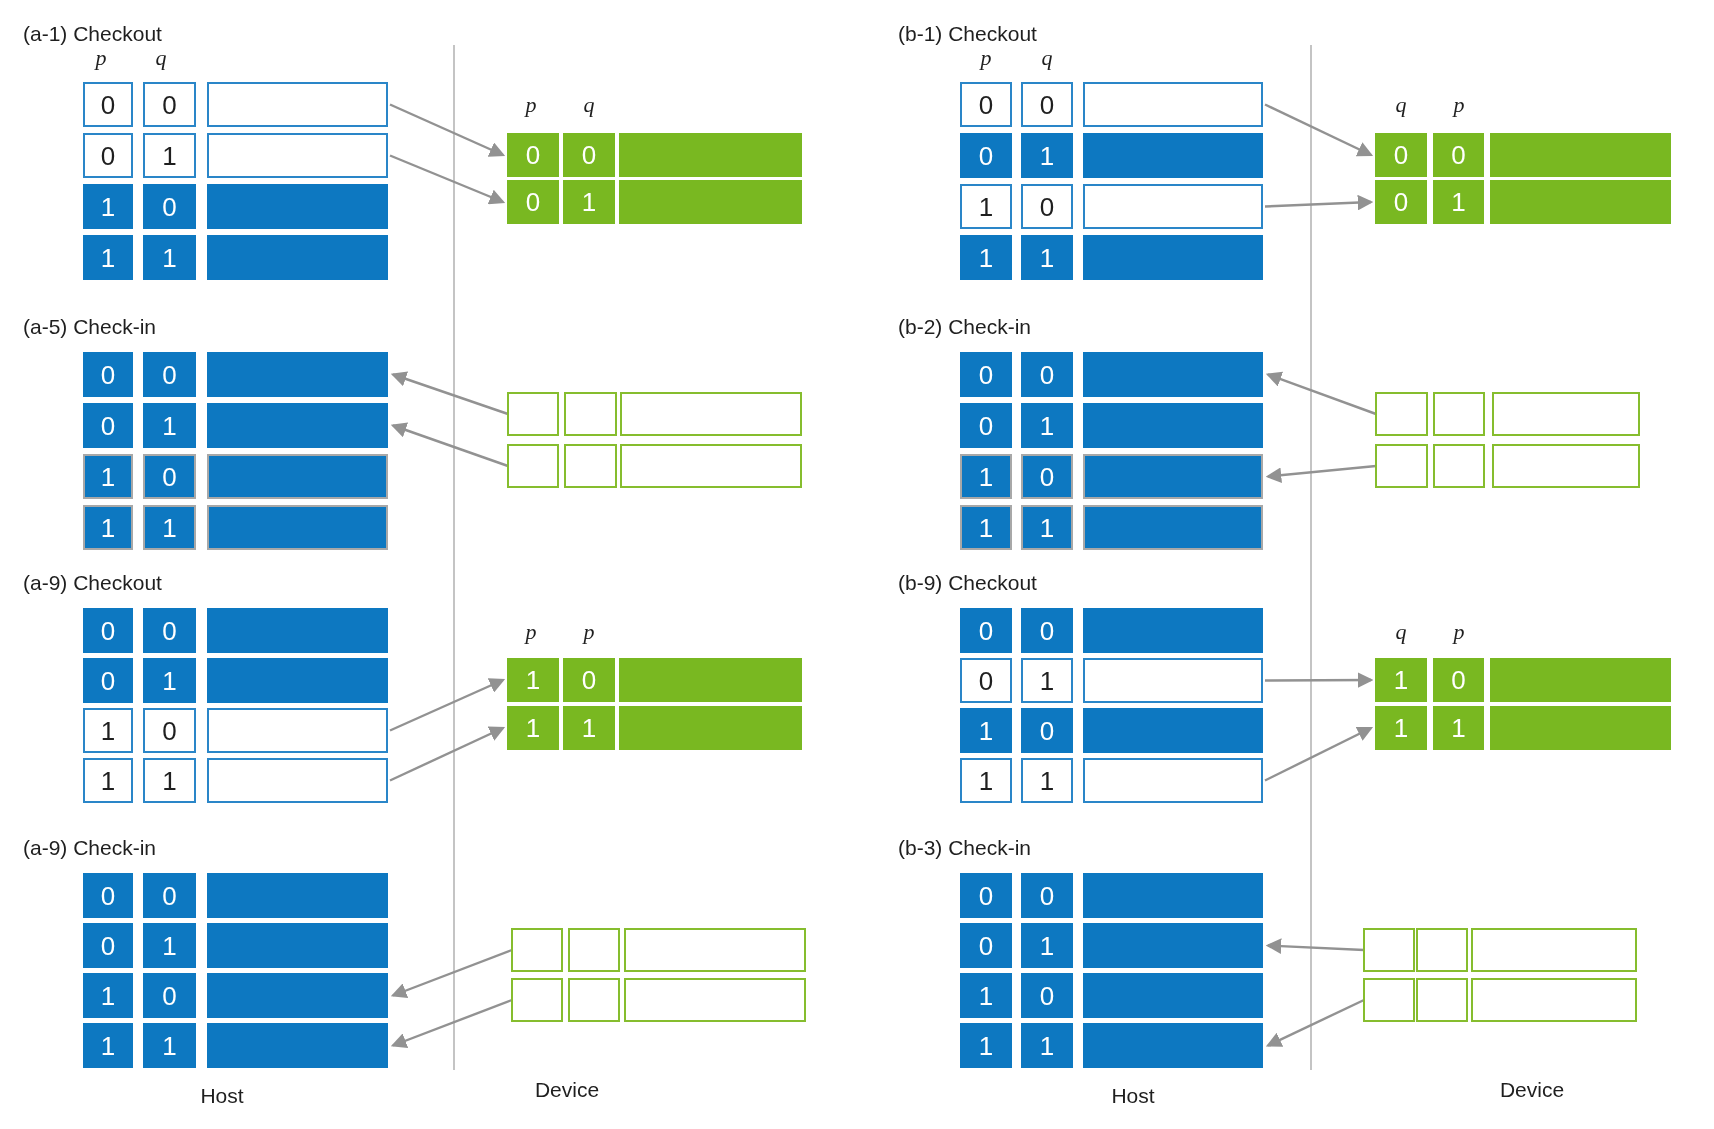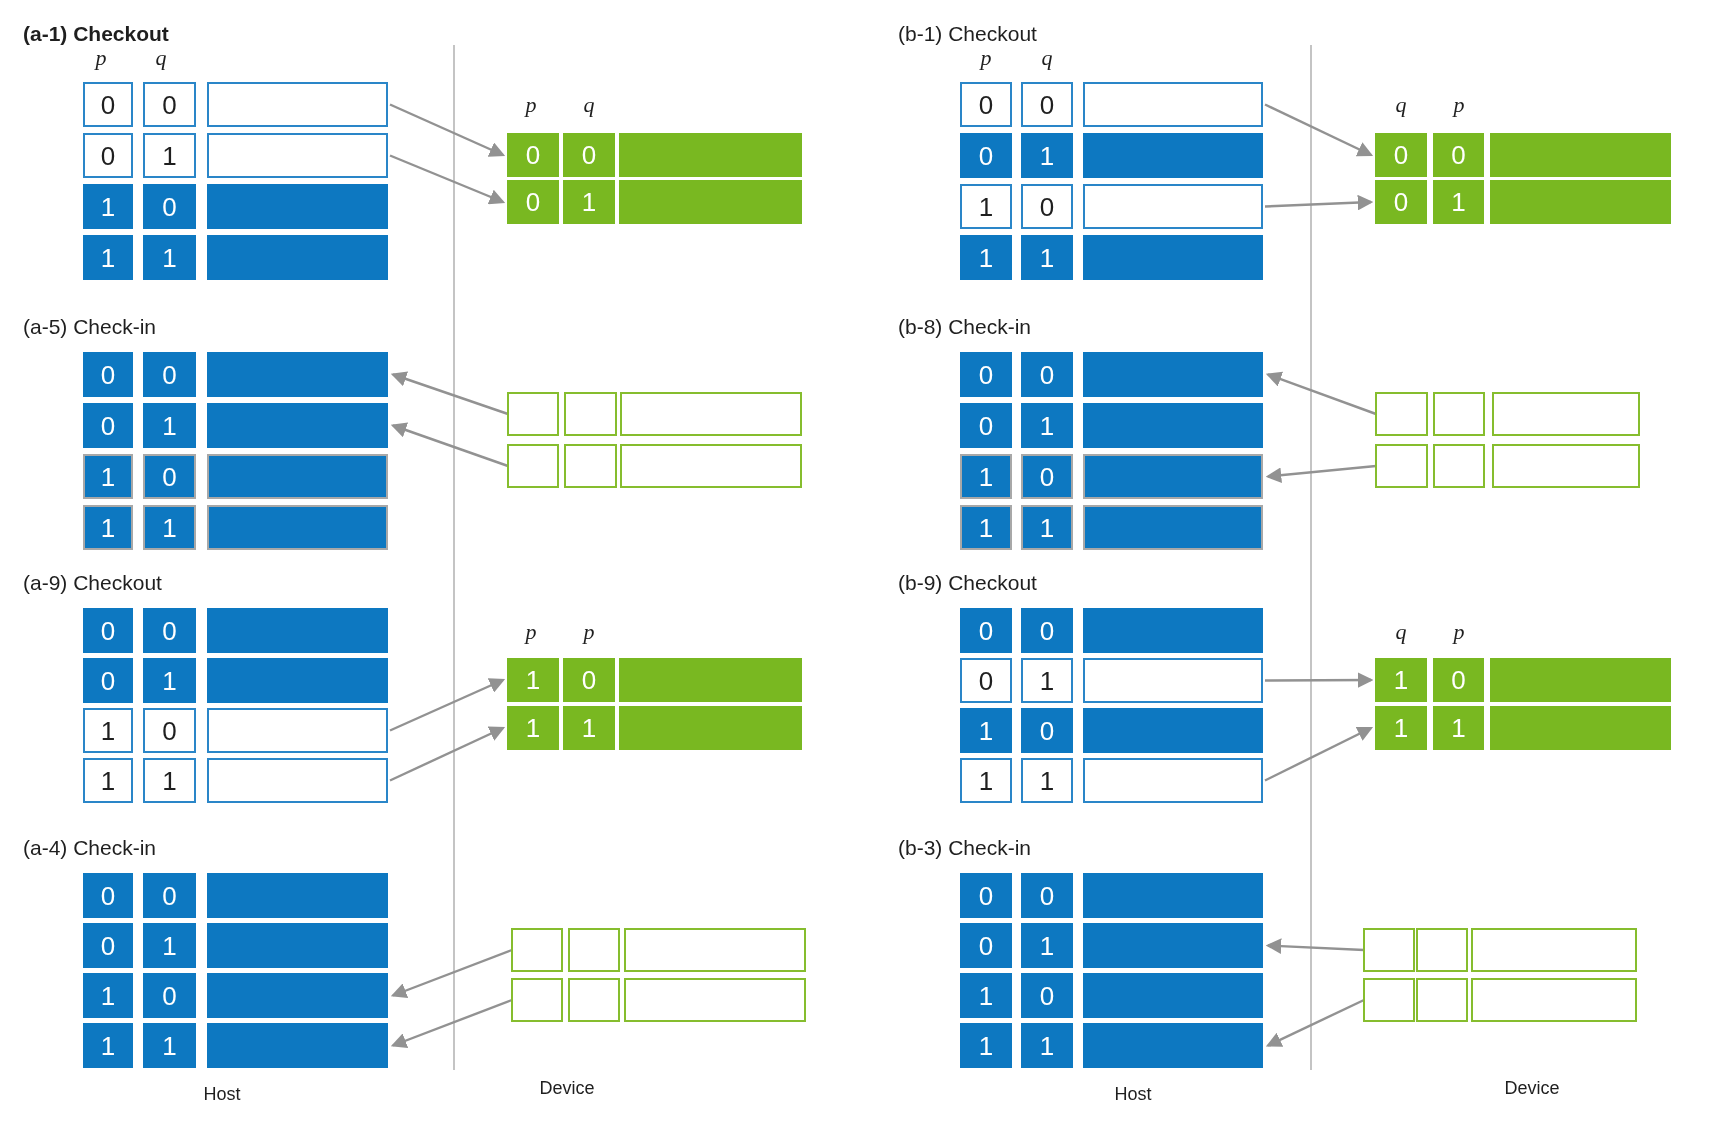--- a/index.html
+++ b/index.html
@@ -18,21 +18,21 @@
     position:absolute; box-sizing:border-box; display:flex;
     align-items:center; justify-content:center;
     font-size:26px; line-height:1;
   }
   .cell.out   { background:#ffffff; border:2px solid var(--c-outline-blue); color:#1f1f1f; }
   .cell.res   { background:var(--c-blue); color:#ffffff; border:none; }
   .cell.grayb { background:var(--c-blue); color:#ffffff; border:2px solid var(--c-stale); }
   .cell.green { background:var(--c-green); color:#ffffff; border:none; }
   .cell.empty { background:#ffffff; border:2px solid var(--c-green-outline); }
   .bottom-label {
-    position:absolute; font-size:18px; color:#1f1f1f; transform:translateX(-50%);
+    position:absolute; font-size:21px; color:#1f1f1f; transform:translateX(-50%);
     white-space:nowrap;
   }
   #overlay { position:absolute; left:0; top:0; pointer-events:none; }
 </style>
 </head>
 <body>
 
 <div id="canvas">
   <svg id="overlay" width="1714" height="1129" viewBox="0 0 1714 1129">
     <defs>
@@ -59,21 +59,21 @@
         <line x1="1376" y1="466" x2="1268" y2="476.5" stroke="#929292" stroke-width="2.4" marker-end="url(#arrowhead)"></line>
         <line x1="1265" y1="680.5" x2="1371" y2="680" stroke="#929292" stroke-width="2.4" marker-end="url(#arrowhead)"></line>
         <line x1="1265" y1="780.5" x2="1371" y2="728" stroke="#929292" stroke-width="2.4" marker-end="url(#arrowhead)"></line>
         <line x1="1364" y1="950" x2="1268" y2="945.5" stroke="#929292" stroke-width="2.4" marker-end="url(#arrowhead)"></line>
         <line x1="1364" y1="1000" x2="1268" y2="1045.5" stroke="#929292" stroke-width="2.4" marker-end="url(#arrowhead)"></line>
       </g>
   </svg>
 
   <div id="panels">
       <div class="">
-        <div class="panel-title" style="left: 23px; top: 22px; position: absolute; font-weight: bold;">(a-1) Checkout</div>
+        <div class="panel-title" style="left: 23px; top: 22px; position: absolute;">(a-1) Checkout</div>
         <div class="hdr" style="left: 101px; top: 45px;">p</div>
         <div class="hdr" style="left: 161px; top: 45px;">q</div>
         <div class="cell out" style="left: 83px; top: 82px; width: 50px; height: 45px;">0</div>
         <div class="cell out" style="left: 143px; top: 82px; width: 53px; height: 45px;">0</div>
         <div class="cell out" style="left: 207px; top: 82px; width: 181px; height: 45px;"></div>
         <div class="cell out" style="left: 83px; top: 133px; width: 50px; height: 45px;">0</div>
         <div class="cell out" style="left: 143px; top: 133px; width: 53px; height: 45px;">1</div>
         <div class="cell out" style="left: 207px; top: 133px; width: 181px; height: 45px;"></div>
         <div class="cell res" style="left: 83px; top: 184px; width: 50px; height: 45px;">1</div>
         <div class="cell res" style="left: 143px; top: 184px; width: 53px; height: 45px;">0</div>
@@ -128,21 +128,21 @@
         <div class="hdr" style="left: 531px; top: 619px;">p</div>
         <div class="hdr" style="left: 589px; top: 619px;">p</div>
         <div class="cell green" style="left: 507px; top: 658px; width: 52px; height: 44px;">1</div>
         <div class="cell green" style="left: 563px; top: 658px; width: 52px; height: 44px;">0</div>
         <div class="cell green" style="left: 619px; top: 658px; width: 183px; height: 44px;"></div>
         <div class="cell green" style="left: 507px; top: 706px; width: 52px; height: 44px;">1</div>
         <div class="cell green" style="left: 563px; top: 706px; width: 52px; height: 44px;">1</div>
         <div class="cell green" style="left: 619px; top: 706px; width: 183px; height: 44px;"></div>
       </div>
       <div class="">
-        <div class="panel-title" style="left: 23px; top: 836px; position: absolute;">(a-4) Check-in</div>
+        <div class="panel-title" style="left: 23px; top: 836px; position: absolute;">(a-9) Check-in</div>
         <div class="cell res" style="left: 83px; top: 873px; width: 50px; height: 45px;">0</div>
         <div class="cell res" style="left: 143px; top: 873px; width: 53px; height: 45px;">0</div>
         <div class="cell res" style="left: 207px; top: 873px; width: 181px; height: 45px;"></div>
         <div class="cell res" style="left: 83px; top: 923px; width: 50px; height: 45px;">0</div>
         <div class="cell res" style="left: 143px; top: 923px; width: 53px; height: 45px;">1</div>
         <div class="cell res" style="left: 207px; top: 923px; width: 181px; height: 45px;"></div>
         <div class="cell res" style="left: 83px; top: 973px; width: 50px; height: 45px;">1</div>
         <div class="cell res" style="left: 143px; top: 973px; width: 53px; height: 45px;">0</div>
         <div class="cell res" style="left: 207px; top: 973px; width: 181px; height: 45px;"></div>
         <div class="cell res" style="left: 83px; top: 1023px; width: 50px; height: 45px;">1</div>
@@ -174,21 +174,21 @@
         <div class="hdr" style="left: 1401px; top: 92px;">q</div>
         <div class="hdr" style="left: 1459px; top: 92px;">p</div>
         <div class="cell green" style="left: 1375px; top: 133px; width: 52px; height: 44px;">0</div>
         <div class="cell green" style="left: 1433px; top: 133px; width: 51px; height: 44px;">0</div>
         <div class="cell green" style="left: 1490px; top: 133px; width: 181px; height: 44px;"></div>
         <div class="cell green" style="left: 1375px; top: 180px; width: 52px; height: 44px;">0</div>
         <div class="cell green" style="left: 1433px; top: 180px; width: 51px; height: 44px;">1</div>
         <div class="cell green" style="left: 1490px; top: 180px; width: 181px; height: 44px;"></div>
       </div>
       <div class="">
-        <div class="panel-title" style="left: 898px; top: 315px; position: absolute;">(b-8) Check-in</div>
+        <div class="panel-title" style="left: 898px; top: 315px; position: absolute;">(b-2) Check-in</div>
         <div class="cell res" style="left: 960px; top: 352px; width: 52px; height: 45px;">0</div>
         <div class="cell res" style="left: 1021px; top: 352px; width: 52px; height: 45px;">0</div>
         <div class="cell res" style="left: 1083px; top: 352px; width: 180px; height: 45px;"></div>
         <div class="cell res" style="left: 960px; top: 403px; width: 52px; height: 45px;">0</div>
         <div class="cell res" style="left: 1021px; top: 403px; width: 52px; height: 45px;">1</div>
         <div class="cell res" style="left: 1083px; top: 403px; width: 180px; height: 45px;"></div>
         <div class="cell grayb" style="left: 960px; top: 454px; width: 52px; height: 45px;">1</div>
         <div class="cell grayb" style="left: 1021px; top: 454px; width: 52px; height: 45px;">0</div>
         <div class="cell grayb" style="left: 1083px; top: 454px; width: 180px; height: 45px;"></div>
         <div class="cell grayb" style="left: 960px; top: 505px; width: 52px; height: 45px;">1</div>

